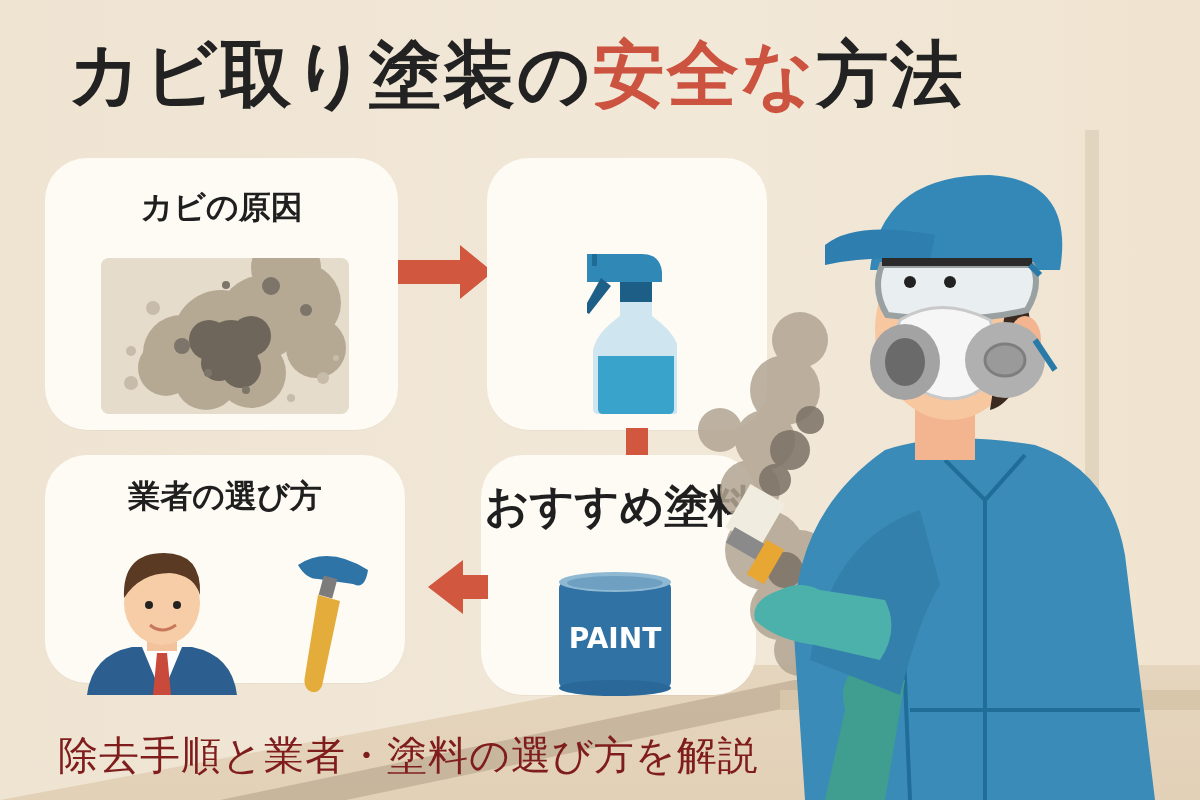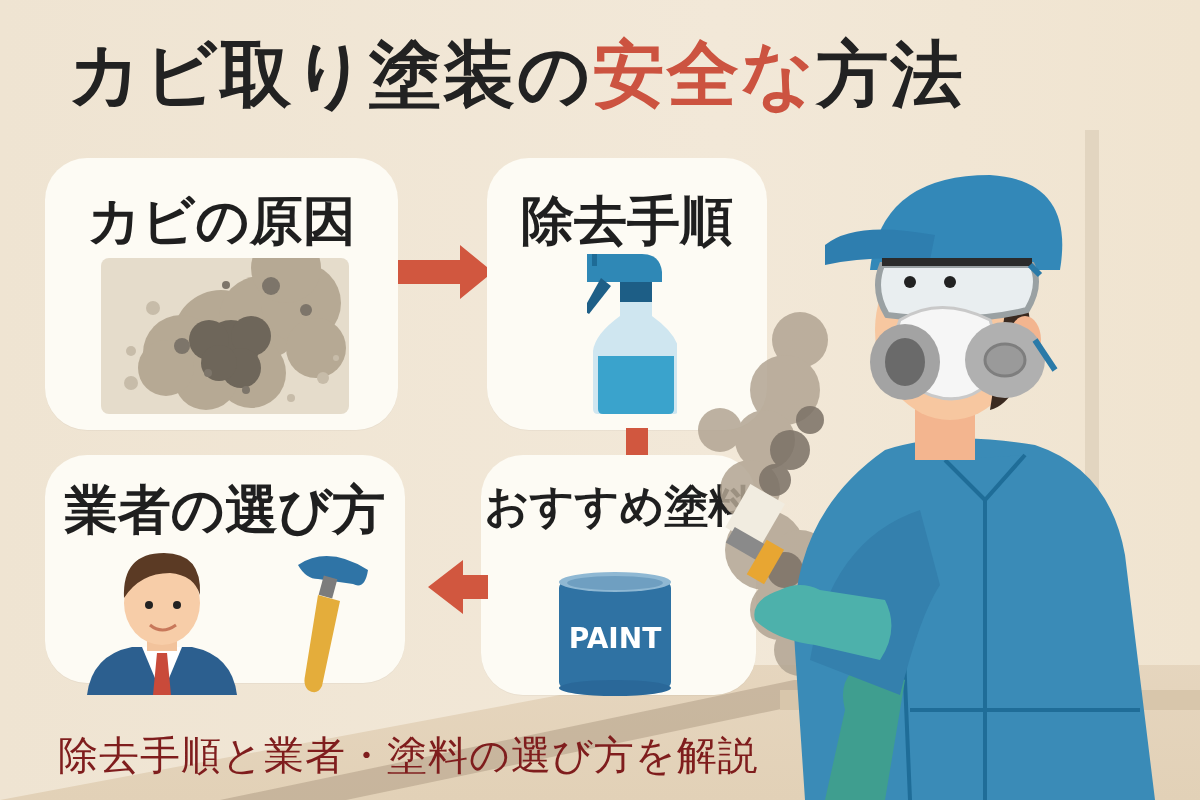--- a/index.html
+++ b/index.html
@@ -28,21 +28,21 @@
     color: #222222;
   }
   .title .accent { color: #cc5340; }
 
   .card {
     position: absolute; background: #fdfbf4; border-radius: 42px;
     box-shadow: 0 1px 0 rgba(0,0,0,0.03);
   }
   .card-title {
     position: absolute; left: 0; right: 0; text-align: center;
-    font-size: 53px; font-weight: bold; color: #1f1f1f; margin: 0;
+    font-size: 32px; font-weight: bold; color: #1f1f1f; margin: 0;
   }
   .card-cause { left: 45px; top: 158px; width: 353px; height: 272px; }
   .card-removal { left: 487px; top: 158px; width: 280px; height: 272px; }
   .card-paint { left: 481px; top: 455px; width: 275px; height: 240px; }
   .card-contractor { left: 45px; top: 455px; width: 360px; height: 228px; }
 
   .mold-box { position: absolute; left: 56px; top: 100px; width: 248px; height: 156px; background: #e5dccb; border-radius: 8px; overflow: hidden; }
 
   .connector { position: absolute; }
   .arrow-right { left: 398px; top: 245px; }
@@ -111,21 +111,20 @@
   </div>
 </div>
 
 <div class="connector arrow-right">
   <svg width="95" height="54" viewBox="0 0 95 54">
       <polygon points="0,15 62,15 62,0 95,27 62,54 62,39 0,39" fill="#d1573f"></polygon>
     </svg>
 </div>
 
 <div class="card card-removal">
-  <h2 class="card-title" style="top:28px;">除去手順</h2>
   <div style="position:absolute; left:100px; top:96px;">
     <svg width="90" height="160" viewBox="0 0 90 160">
       <path d="M0,0 h55 q18,0 20,18 v10 h-60 l-15,0 z" fill="#2f88b6"></path>
       <rect x="5" y="0" width="5" height="12" fill="#1e6b96"></rect>
       <path d="M14,24 l10,8 l-22,28 l-6,-4 z" fill="#1e5f87"></path>
       <rect x="33" y="28" width="32" height="20" fill="#1d5e86"></rect>
       <path d="M33,48 h32 v14 q25,18 27,35 v58 q0,5 -5,5 h-76 q-5,0 -5,-5 v-58 q2,-17 27,-35 z" fill="#cfe6f0"></path>
       <path d="M11,102 h76 v53 q0,5 -5,5 h-66 q-5,0 -5,-5 z" fill="#3aa3cc"></path>
     </svg>
   </div>

